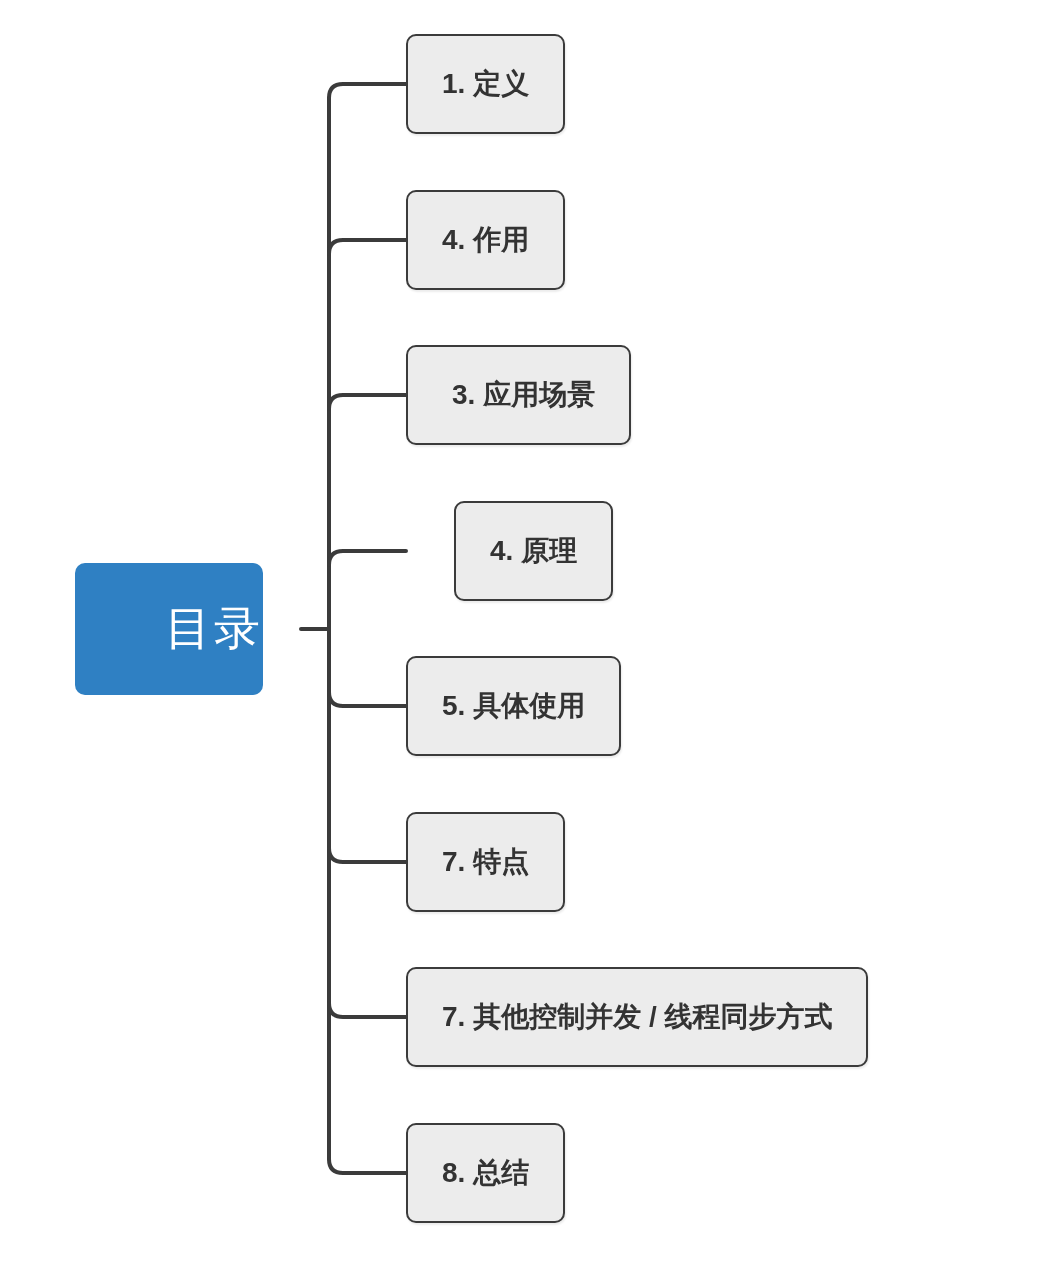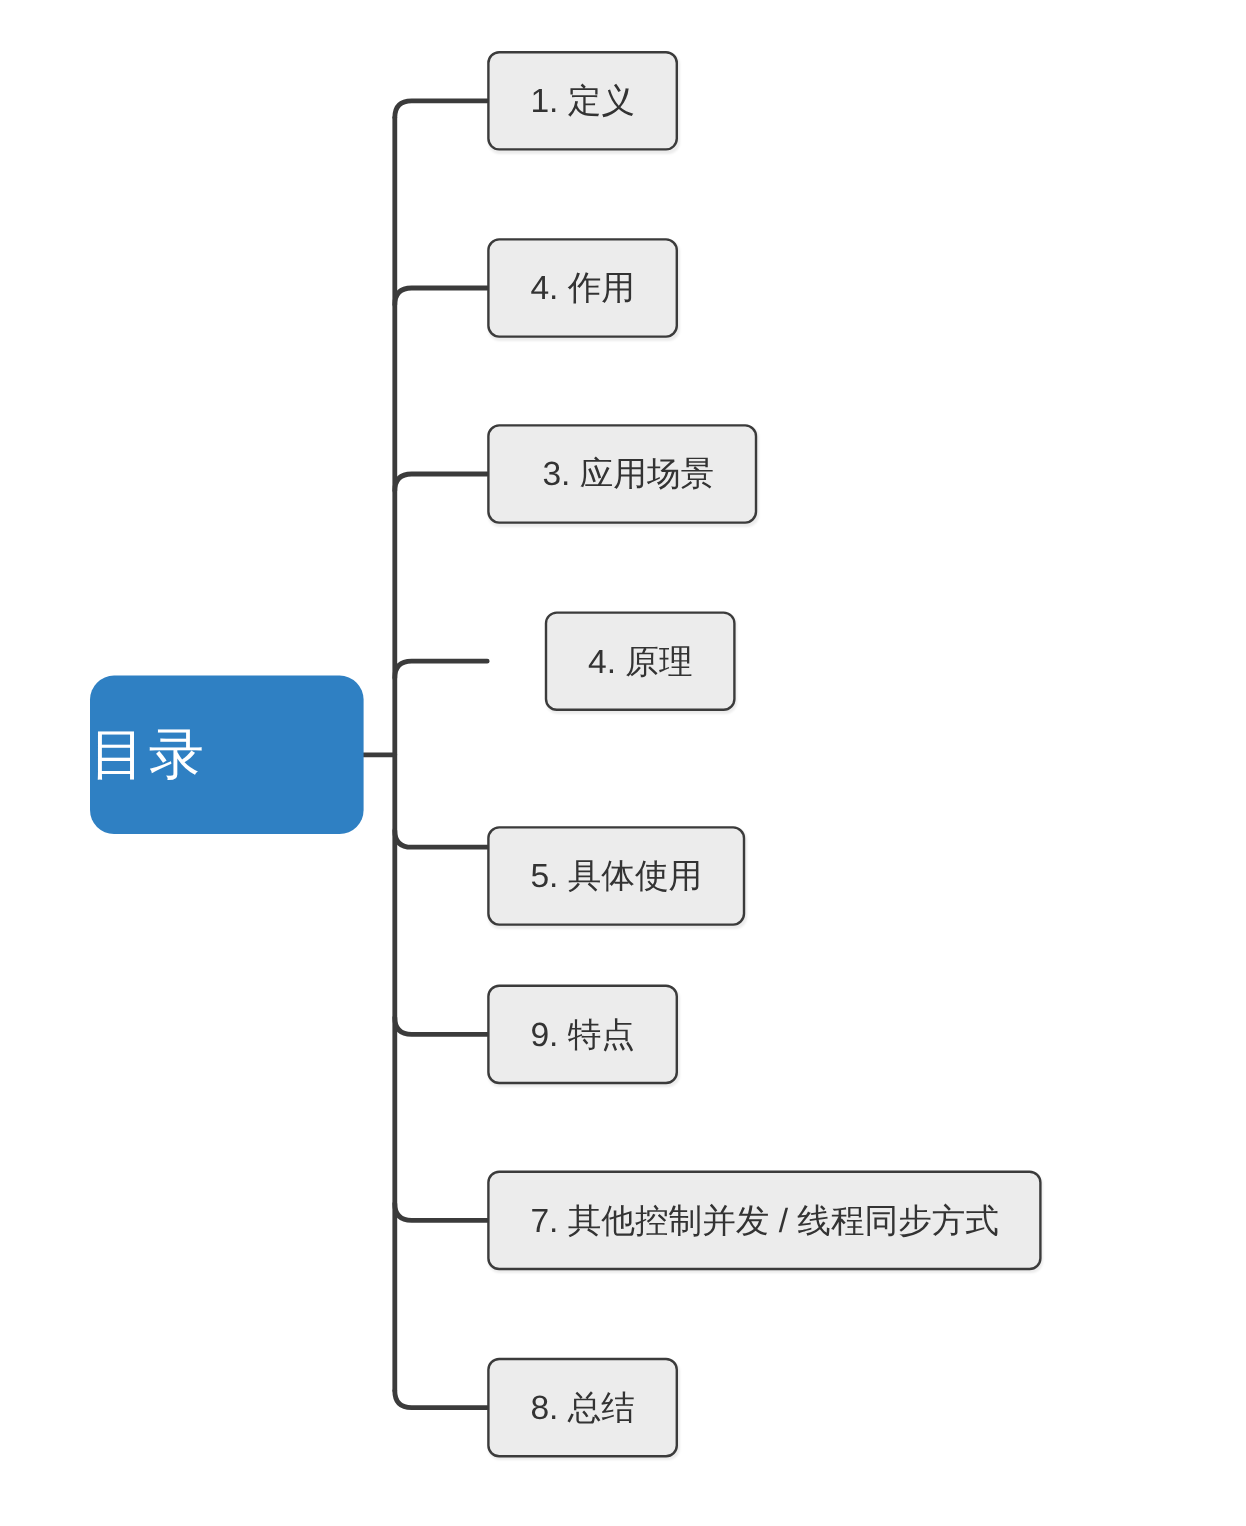--- a/index.html
+++ b/index.html
@@ -14,50 +14,51 @@
   .connector-svg {
     position: absolute;
     left: 0; top: 0;
     width: 1038px; height: 1272px;
     pointer-events: none;
   }
   .root-node {
     position: absolute;
     left: 75px;
     top: 563px;
-    width: 228px;
+    width: 188px;
     height: 132px;
     background: var(--root-bg, #2f80c3);
     color: var(--root-text, #ffffff);
-    border-radius: 20px;
+    border-radius: 10px;
     display: flex;
     align-items: center;
-    justify-content: flex-start;
+    justify-content: flex-end;
     font-size: 46px;
     letter-spacing: 3px;
     cursor: pointer;
     box-sizing: border-box;
   }
   .branch-node {
     position: absolute;
     left: 406px;
-    height: 83px;
+    height: 100px;
     transform: translateY(-50%);
     background: var(--node-bg, #ececec);
     border: 2.5px solid var(--node-border, #3b3b3b);
     border-radius: 10px;
     display: flex;
     align-items: center;
     padding: 0 34px;
     font-size: 28px;
     color: var(--node-text, #333333);
     white-space: nowrap;
     box-sizing: border-box;
     cursor: pointer;
     box-shadow: 1px 2px 2px rgba(0,0,0,0.08);
+    font-weight: bold;
   }
 </style>
 </head>
 <body>
 
 <div class="canvas" style="--root-bg: #2f80c3; --root-text: #ffffff; --node-bg: #ececec; --node-border: #3b3b3b; --node-text: #333333;">
   <svg class="connector-svg" viewBox="0 0 1038 1272" xmlns="http://www.w3.org/2000/svg">
       <path d="M 301 629 H 329" fill="none" stroke="#3b3b3b" stroke-width="4" stroke-linecap="round" stroke-linejoin="round"></path>
       <path d="M 329 98 V 1159" fill="none" stroke="#3b3b3b" stroke-width="4" stroke-linecap="round" stroke-linejoin="round"></path>
       <path d="M 406 84 H 343 Q 329 84 329 98" fill="none" stroke="#3b3b3b" stroke-width="4" stroke-linecap="round" stroke-linejoin="round"></path>
@@ -84,26 +85,26 @@
   </div>
 
   <div class="branch-node" style="top: 395px; padding-left: 44px;">
     <span>3. 应用场景</span>
   </div>
 
   <div class="branch-node" style="top: 551px; margin-left: 48px;">
     <span>4. 原理</span>
   </div>
 
-  <div class="branch-node" style="top: 730px;">
+  <div class="branch-node" style="top: 706px;">
     <span>5. 具体使用</span>
   </div>
 
   <div class="branch-node" style="top: 862px;">
-    <span>9. 特点</span>
+    <span>7. 特点</span>
   </div>
 
   <div class="branch-node" style="top: 1017px;">
     <span>7. 其他控制并发 / 线程同步方式</span>
   </div>
 
   <div class="branch-node" style="top: 1173px; text-align: center;">
     <span>8. 总结</span>
   </div>
 </div>

